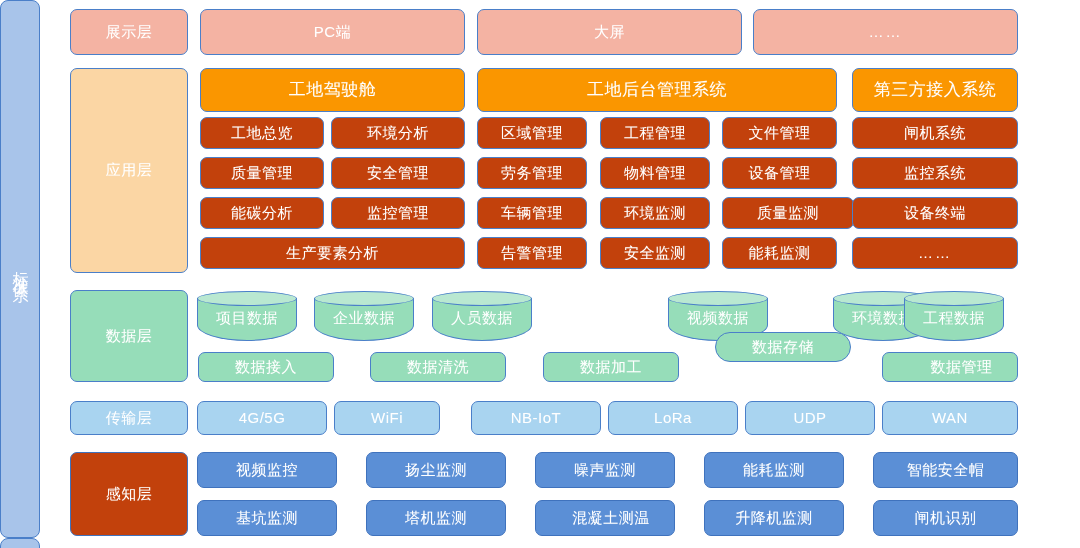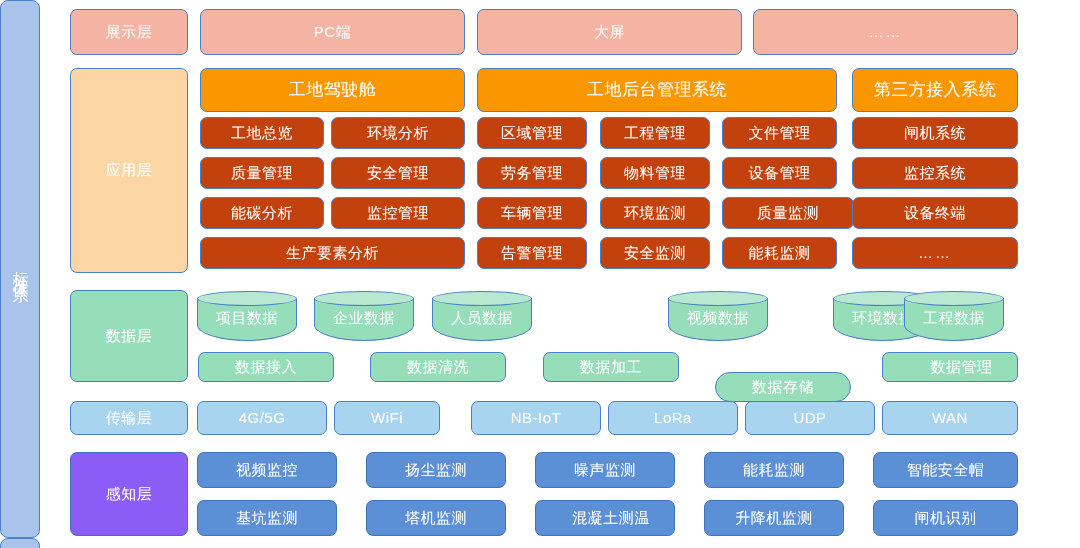--- a/index.html
+++ b/index.html
@@ -41,21 +41,21 @@
   }
 
   
   .pink   {background:#f4b3a3;}
   .orange {background:#fa9600; border-color:#4a7fc9; font-size:17px;}
   .sand   {background:#c2410c;}
   .sand-lbl{background:#fbd6a4;}
   .green  {background:#96ddb9;}
   .lblue  {background:#a9d4f0;}
   .blue   {background:#5b8fd6; border-color:#3f72bd;}
-  .blue-lbl{background:#8b5cf6; border-color:#3f72bd;}
+  .blue-lbl{background:#c2410c; border-color:#3f72bd;}
 
   
   .cyl{
     position:absolute;
     box-sizing:border-box;
   }
   .cyl .body{
     position:absolute;left:0;right:0;top:7px;bottom:0;
     background:#96ddb9;
     border:1.5px solid #4a7fc9;
@@ -155,21 +155,21 @@
   </div>
   <div class="cyl" style="left:904px;top:291px;width:100px;height:50px;">
     <div class="body"></div>
     <div class="top"></div>
     <div class="cap">工程数据</div>
   </div>
 
   <div class="box green" style="left:198px;top:352px;width:136px;height:30px;">数据接入</div>
   <div class="box green" style="left:370px;top:352px;width:136px;height:30px;">数据清洗</div>
   <div class="box green" style="left:543px;top:352px;width:136px;height:30px;">数据加工</div>
-  <div class="box green" style="left:715px;top:372px;width:136px;height:30px;border-radius:15px;">数据存储</div>
+  <div class="box green" style="left:715px;top:332px;width:136px;height:30px;border-radius:15px;">数据存储</div>
   <div class="box green" style="left:882px;top:352px;width:136px;height:30px;padding-left:23px;">数据管理</div>
 
   <div class="box lblue" style="left:70px;top:401px;width:118px;height:34px;">传输层</div>
   <div class="box lblue" style="left:197px;top:401px;width:130px;height:34px;">4G/5G</div>
   <div class="box lblue" style="left:334px;top:401px;width:106px;height:34px;">WiFi</div>
   <div class="box lblue" style="left:471px;top:401px;width:130px;height:34px;text-align:right;">NB-IoT</div>
   <div class="box lblue" style="left:608px;top:401px;width:130px;height:34px;">LoRa</div>
   <div class="box lblue" style="left:745px;top:401px;width:130px;height:34px;">UDP</div>
   <div class="box lblue" style="left:882px;top:401px;width:136px;height:34px;">WAN</div>
 

